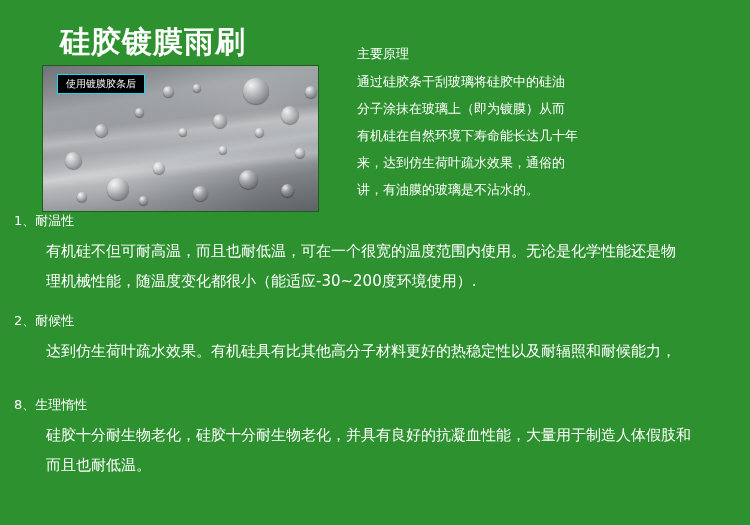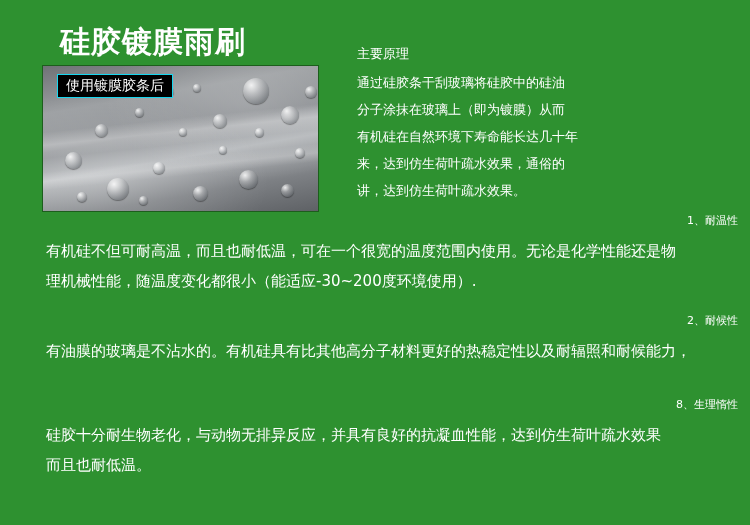--- a/index.html
+++ b/index.html
@@ -68,52 +68,51 @@
     background:
       radial-gradient(circle at 32% 28%, rgba(255,255,255,0.85) 0%, rgba(255,255,255,0.25) 35%, rgba(90,95,100,0.45) 75%, rgba(40,45,50,0.55) 100%);
     box-shadow: 0 1px 1px rgba(0,0,0,0.35);
   }
   .caption {
     position: absolute;
     left: 14px;
     top: 8px;
     background: #000000;
     color: #ffffff;
-    font-size: 14px;
+    font-size: 10px;
     padding: 3px 8px 4px 8px;
     border: 1px solid #17d7f0;
     line-height: 1.1;
     white-space: nowrap;
   }
 
   
   .principle {
     position: absolute;
     left: 357px;
     top: 40px;
     width: 380px;
     color: #ffffff;
     font-size: 13px;
     line-height: 27px;
   }
   .principle .p-title { margin-bottom: 2px; }
-  .principle .p-line { white-space: nowrap; }
+  .principle .p-line { white-space: nowrap; font-family: Liberation Mono, monospace; }
 
   
   .section {
     position: absolute;
     left: 14px;
     width: 724px;
     color: #ffffff;
   }
   .sec-head {
-    font-size: 11px;
+    font-size: 13px;
     line-height: 26px;
     margin-bottom: 2px;
-    text-align: right;
   }
   .sec-line {
     font-size: 15px;
     line-height: 30px;
     white-space: nowrap;
     margin-left: 32px;
   }
   #sec1 { top: 208px; }
   #sec2 { top: 308px; }
   #sec3 { top: 392px; }
@@ -153,33 +152,33 @@
 
     <div class="caption">使用镀膜胶条后</div>
   </div>
 
   <div class="principle">
     <div class="p-title">主要原理</div>
     <div class="p-line">通过硅胶条干刮玻璃将硅胶中的硅油</div>
     <div class="p-line">分子涂抹在玻璃上（即为镀膜）从而</div>
     <div class="p-line">有机硅在自然环境下寿命能长达几十年</div>
     <div class="p-line">来，达到仿生荷叶疏水效果，通俗的</div>
-    <div class="p-line">讲，达到仿生荷叶疏水效果。</div>
+    <div class="p-line">讲，有油膜的玻璃是不沾水的。</div>
   </div>
 
   <div class="section" id="sec1">
     <div class="sec-head">1、耐温性</div>
     <div class="sec-line">有机硅不但可耐高温，而且也耐低温，可在一个很宽的温度范围内使用。无论是化学性能还是物</div>
     <div class="sec-line">理机械性能，随温度变化都很小（能适应-30~200度环境使用）.</div>
   </div>
 
   <div class="section" id="sec2">
     <div class="sec-head">2、耐候性</div>
-    <div class="sec-line">有油膜的玻璃是不沾水的。有机硅具有比其他高分子材料更好的热稳定性以及耐辐照和耐候能力，</div>
+    <div class="sec-line">达到仿生荷叶疏水效果。有机硅具有比其他高分子材料更好的热稳定性以及耐辐照和耐候能力，</div>
   </div>
 
   <div class="section" id="sec3">
     <div class="sec-head">8、生理惰性</div>
-    <div class="sec-line">硅胶十分耐生物老化，与动物无排异反应，并具有良好的抗凝血性能，达到仿生荷叶疏水效果</div>
+    <div class="sec-line">硅胶十分耐生物老化，硅胶十分耐生物老化，并具有良好的抗凝血性能，大量用于制造人体假肢和</div>
     <div class="sec-line">而且也耐低温。</div>
   </div>
 
 </div>
 
 </body></html>

